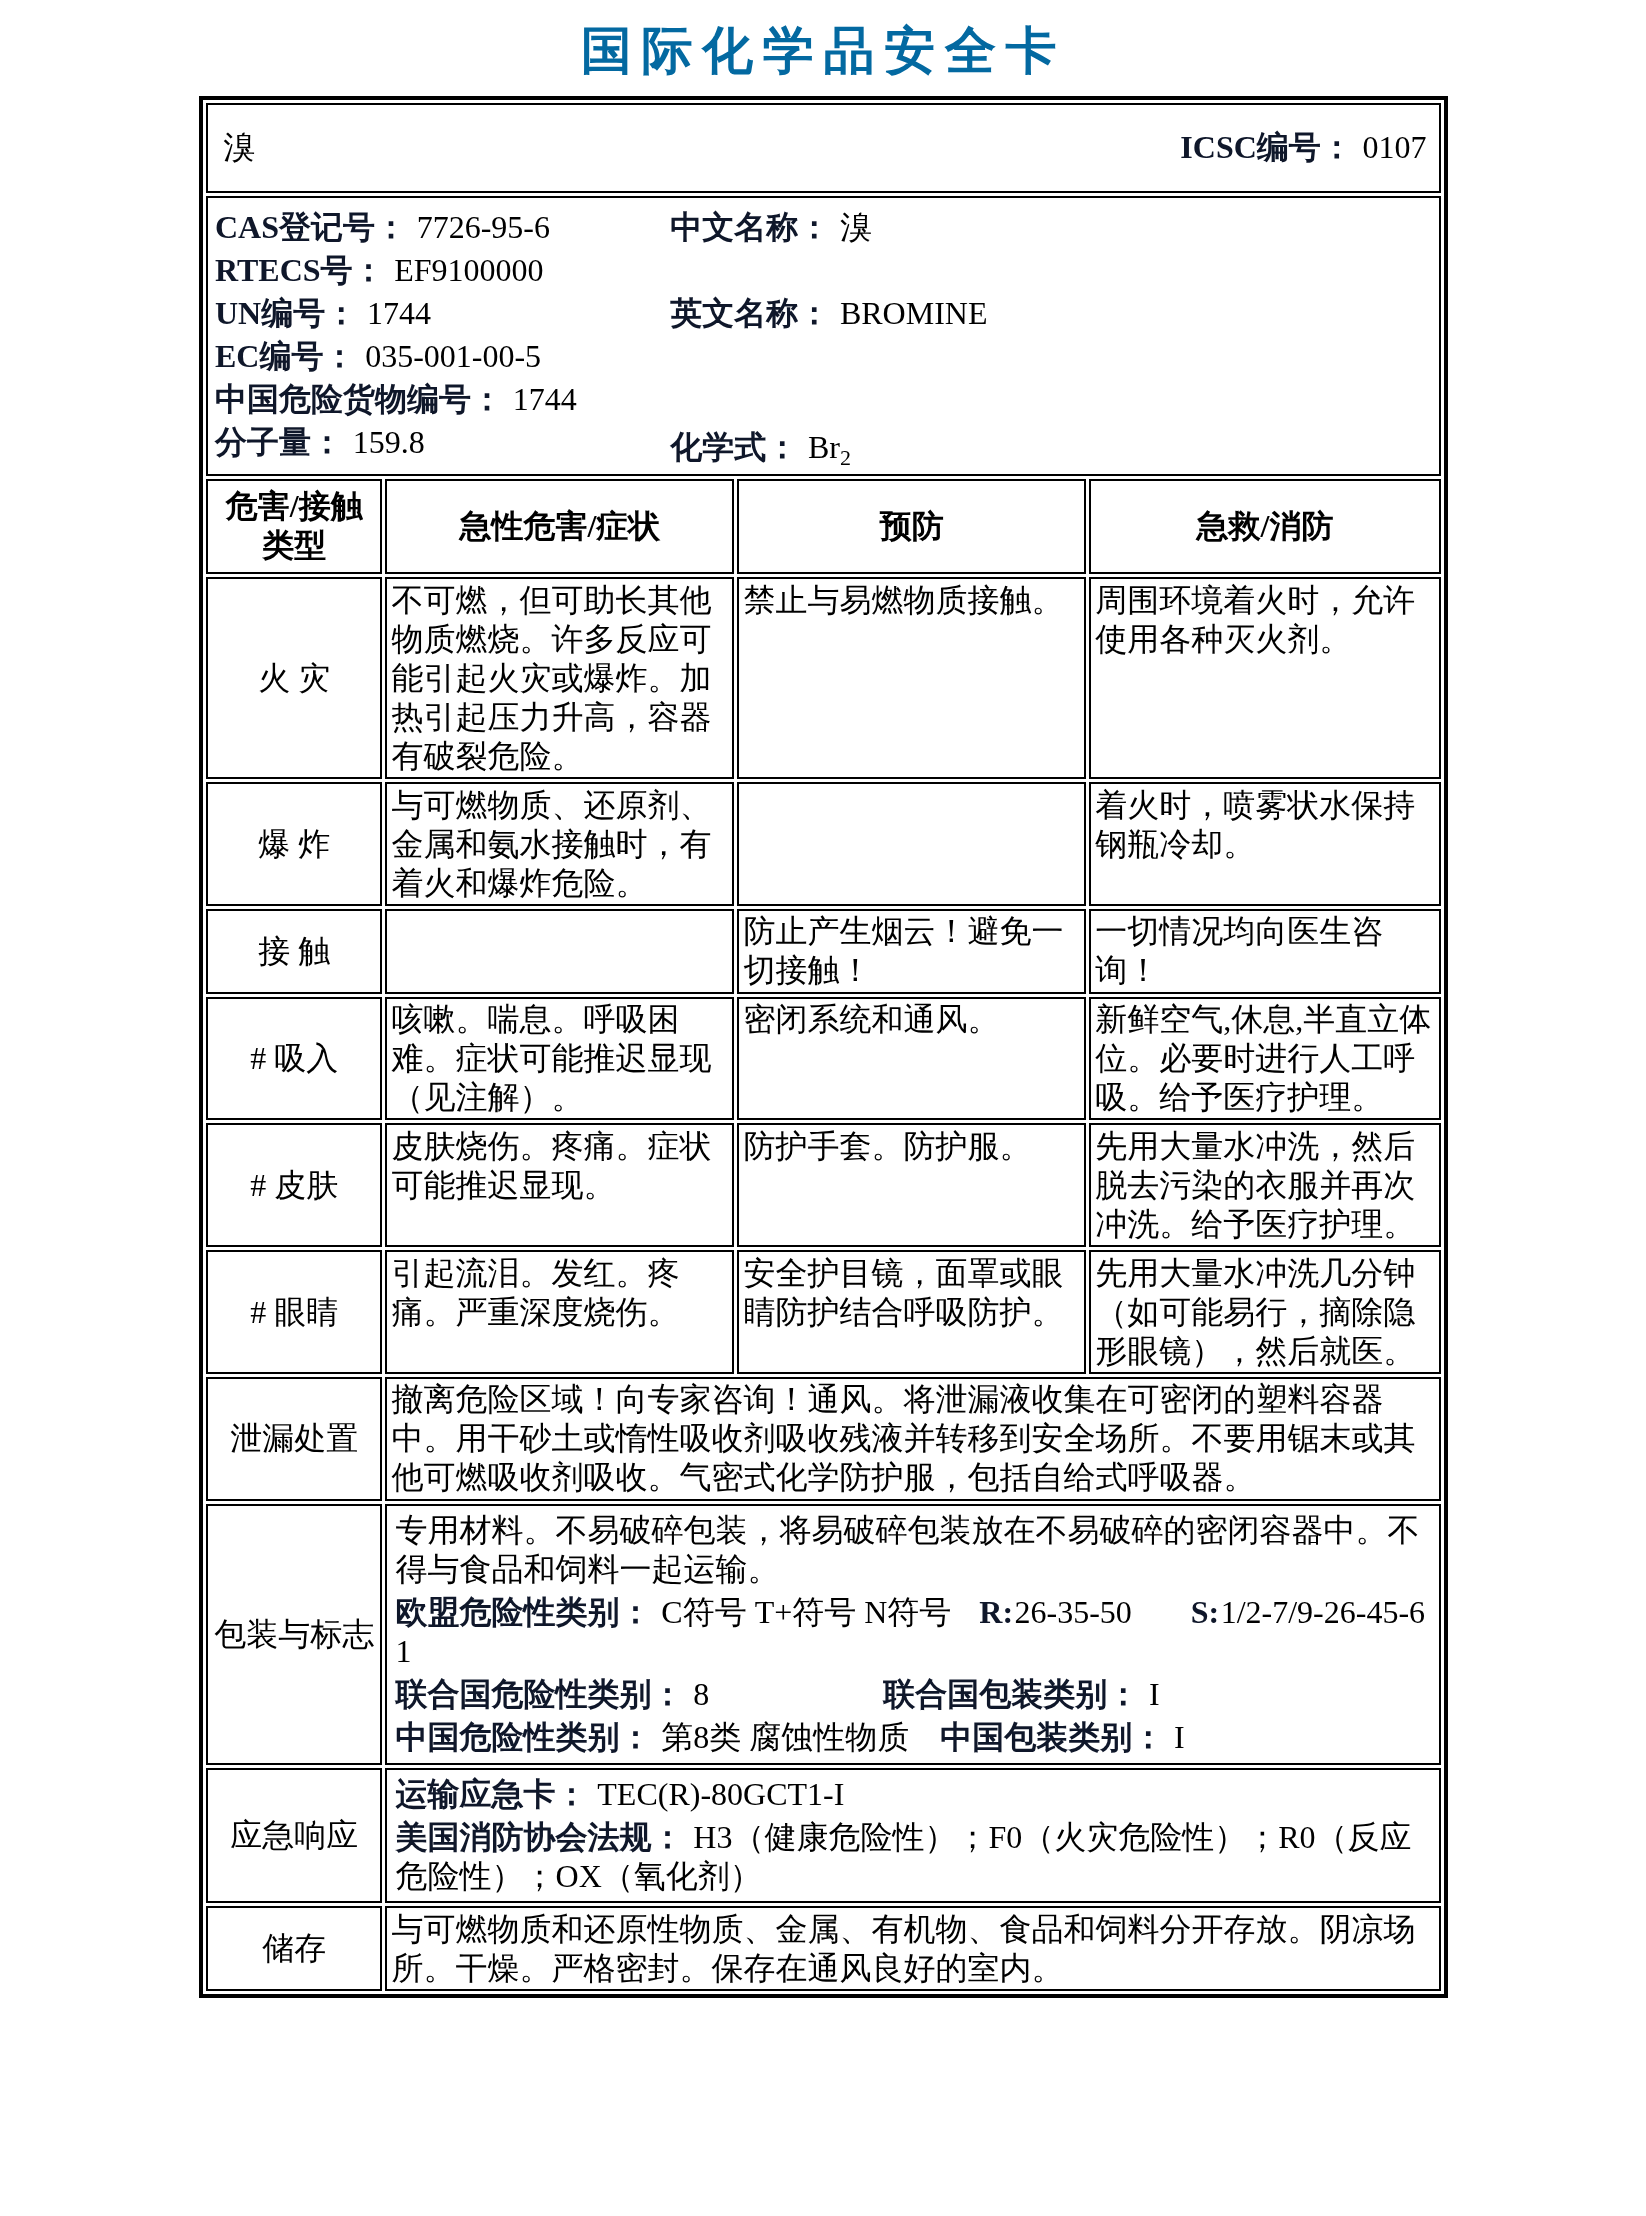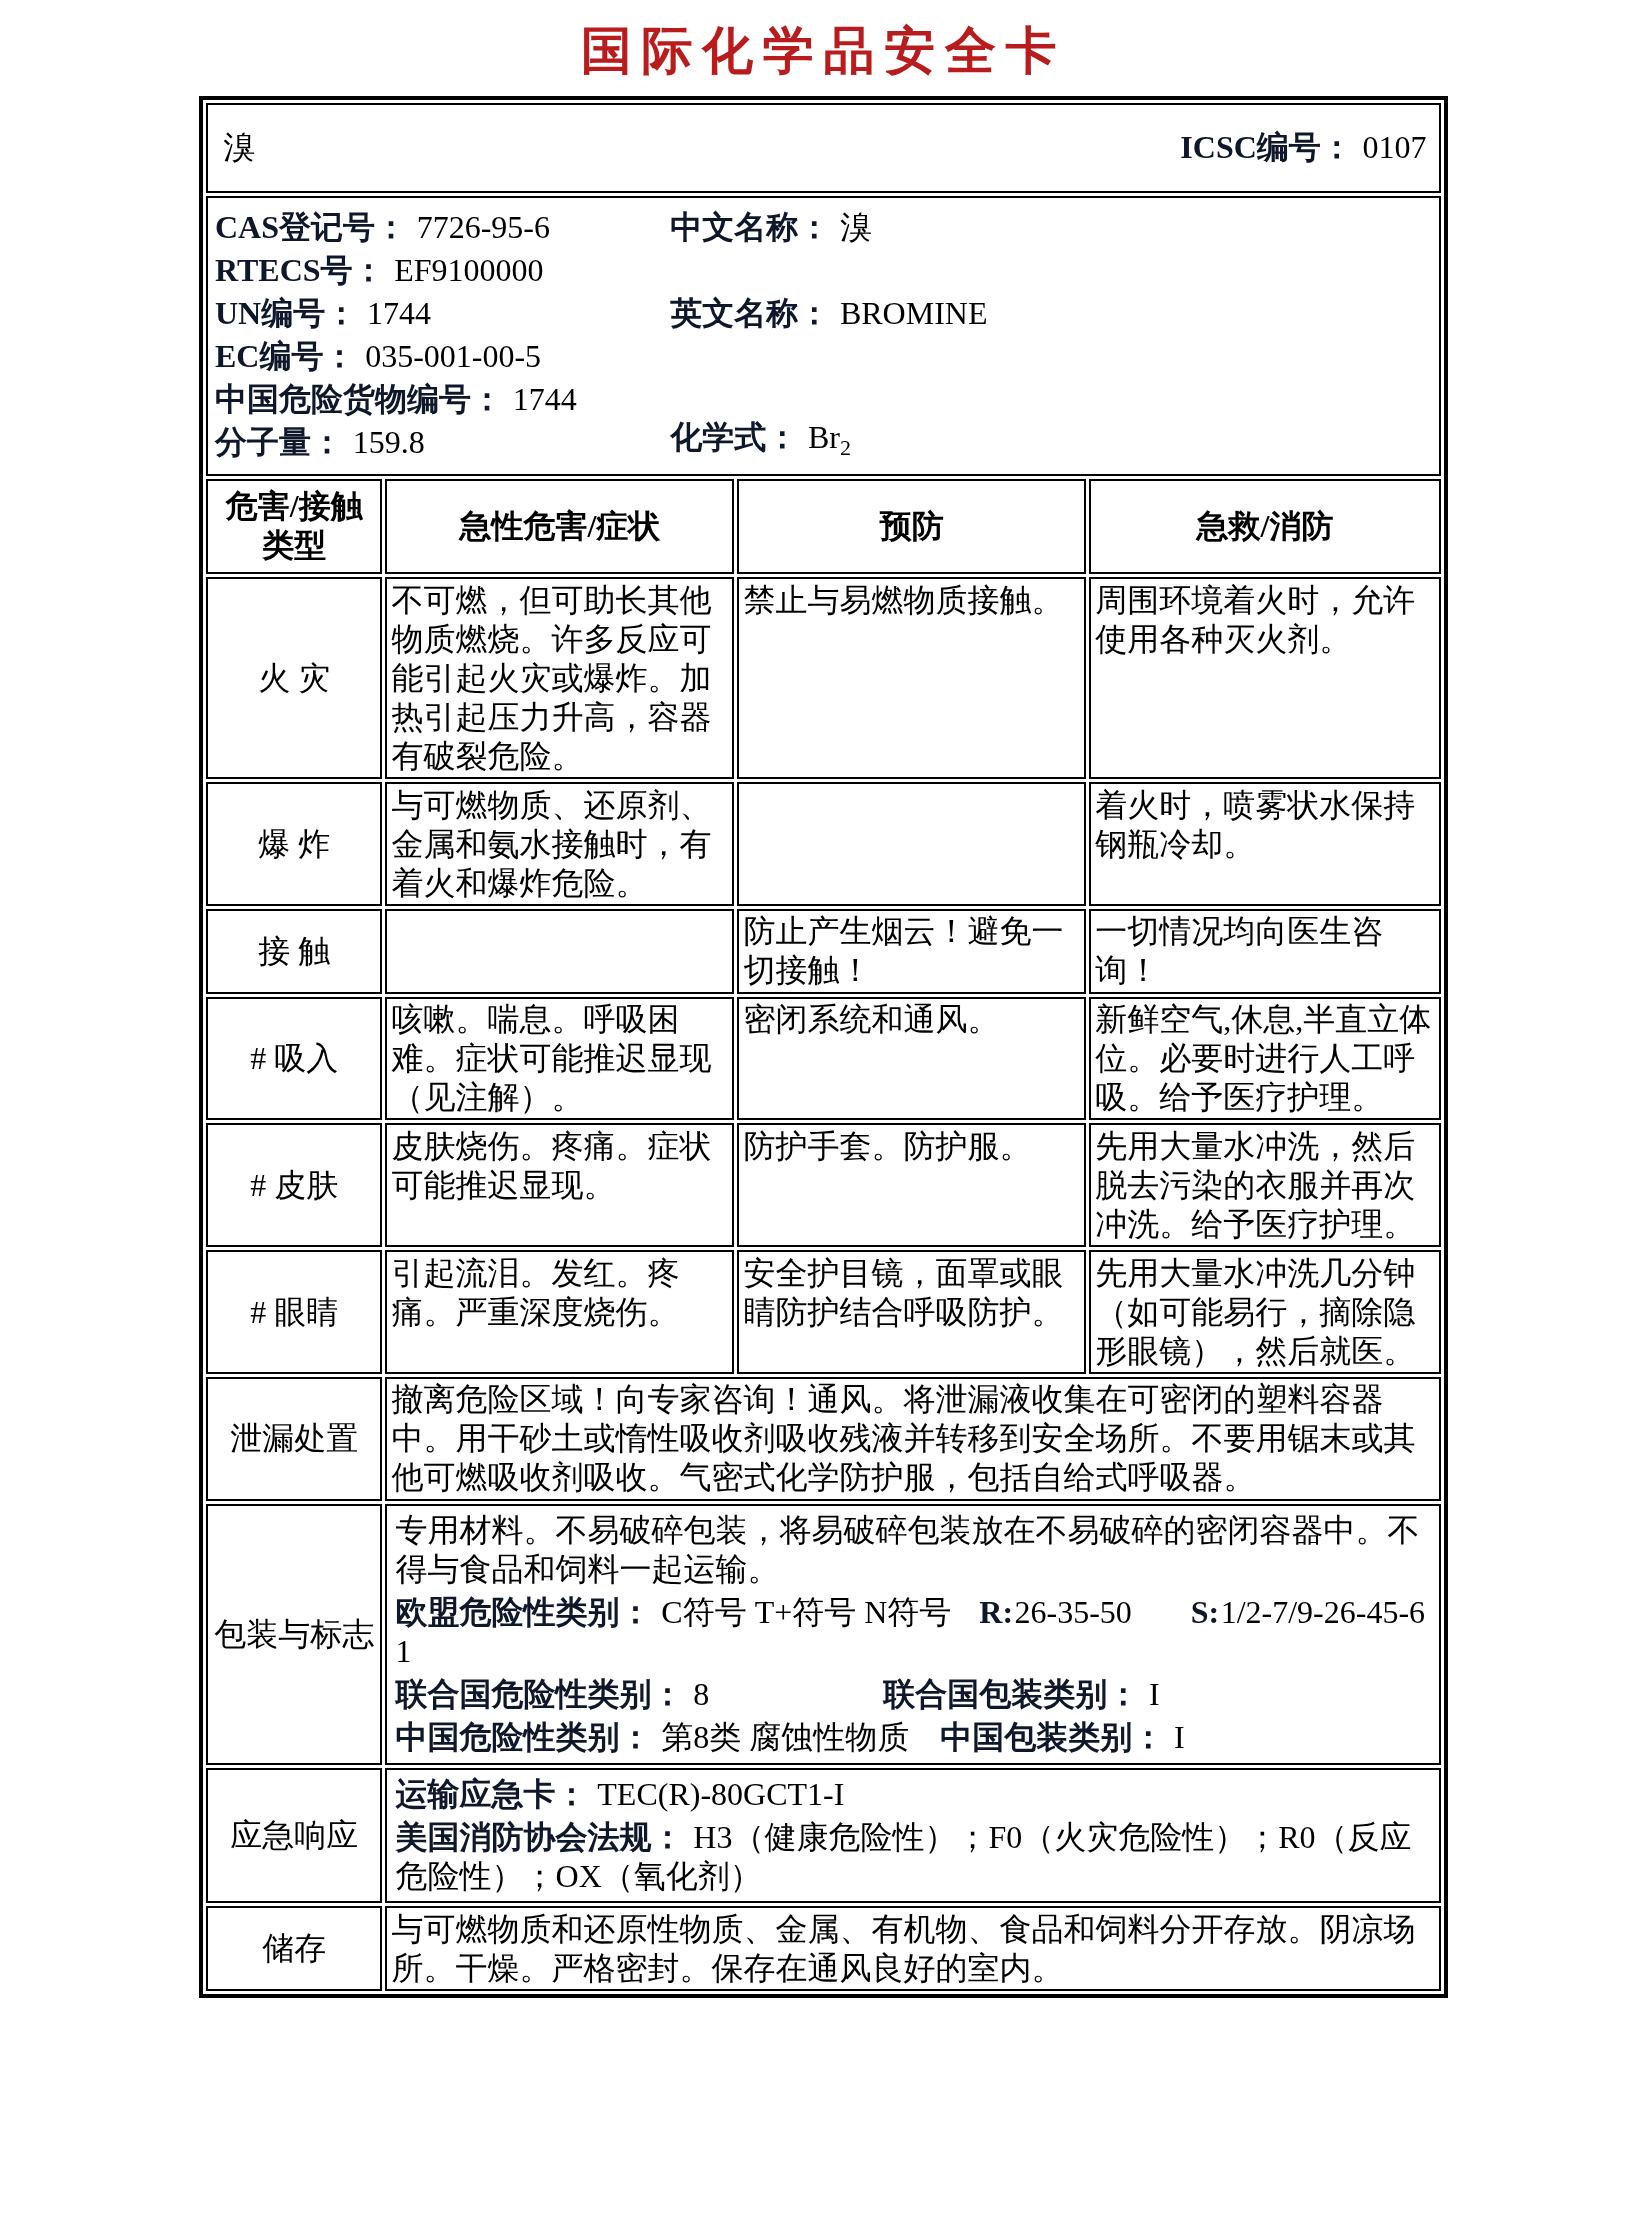--- a/index.html
+++ b/index.html
@@ -1,39 +1,39 @@
 <!DOCTYPE html>
 <html style="font-size:11px"><head>
 <meta charset="utf-8">
 <style>
   html,body{margin:0;padding:0;background:#ffffff;}
   .page{position:relative;width:1647px;height:2216px;background:#ffffff;
         font-family:"Liberation Serif","DejaVu Serif",serif;color:#000;}
   .title{padding-top:21px;text-align:center;font-size:51px;line-height:61px;
-         font-weight:bold;color:#b91c1c;letter-spacing:9.7px;}
+         font-weight:bold;color:#0369a1;letter-spacing:9.7px;}
   table.card{width:1249px;margin:14px auto 0 auto;border:4.2px solid #000;
              border-collapse:separate;border-spacing:3.5px;table-layout:fixed;background:#fff;}
   table.card td{border:2.1px solid #000;font-size:32px;line-height:39px;color:#000;
                 vertical-align:top;padding:1.4px 4.2px;word-break:break-all;}
   col.c1{width:175px}col.c2{width:346px}col.c3{width:346px}col.c4{width:349px}
   .lbl{color:#0f172a;font-weight:bold;}
   .val{margin-left:9.7px;}
   .v0{margin-left:1.4px;}
   
   tr.r-bar td{height:83px;vertical-align:middle;}
   .barwrap{display:flex;justify-content:space-between;align-items:center;}
   .bar-name{padding-left:11px;}
   .bar-icsc{padding-right:8.3px;white-space:nowrap;}
   
   tr.r-id td{height:266px;}
   .idwrap{position:relative;height:266px;padding:7px 0 0 2.8px;}
   .idline{line-height:43px;white-space:nowrap;}
   .idright{position:absolute;left:458px;top:7px;right:0;bottom:0;}
   .idright .idline{position:absolute;left:0;}
-  .pos1{top:0;} .pos2{top:86px;} .pos3{top:210px;}
+  .pos1{top:0;} .pos2{top:86px;} .pos3{top:220px;}
   sub{font-size:22px;}
   
   tr.r-hdr td{height:89px;vertical-align:middle;text-align:center;}
   .hdrcell{color:#1616ee;font-weight:bold;}
   .rowlabel{color:#1616ee;font-weight:normal;text-align:center;vertical-align:middle !important;
             white-space:nowrap;}
   tr.r-fire  td{height:186px;} tr.r-expl td{height:111px;} tr.r-cont td{height:76px;}
   tr.r-inh   td{height:108px;} tr.r-skin td{height:113px;} tr.r-eye  td{height:111px;}
   tr.r-ing   td{height:74px;} tr.r-spill td{height:108px;} tr.r-pack td{height:229px;}
   tr.r-emer  td{height:110px;} tr.r-stor td{height:72px;}

